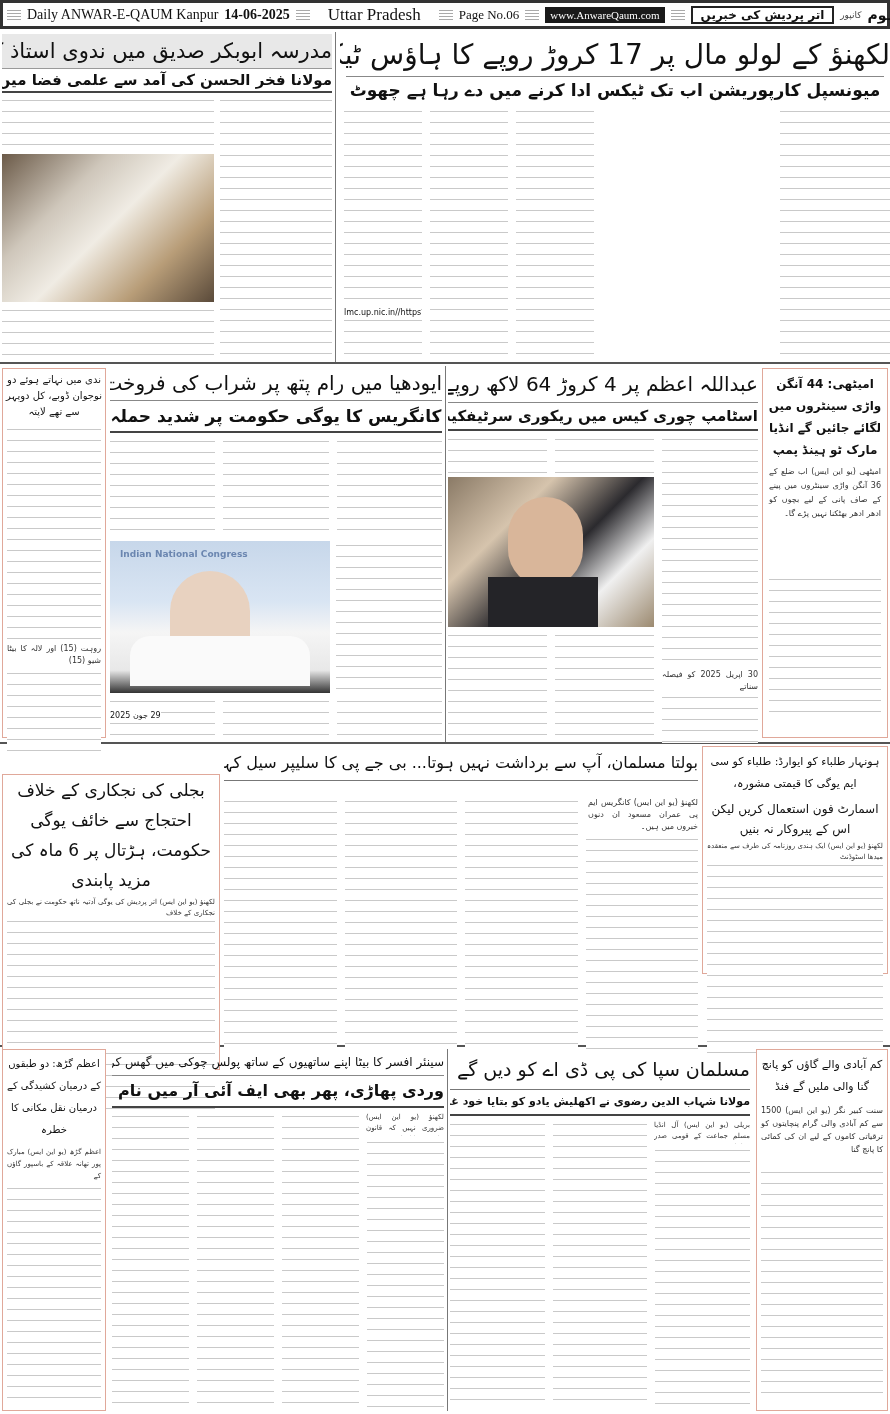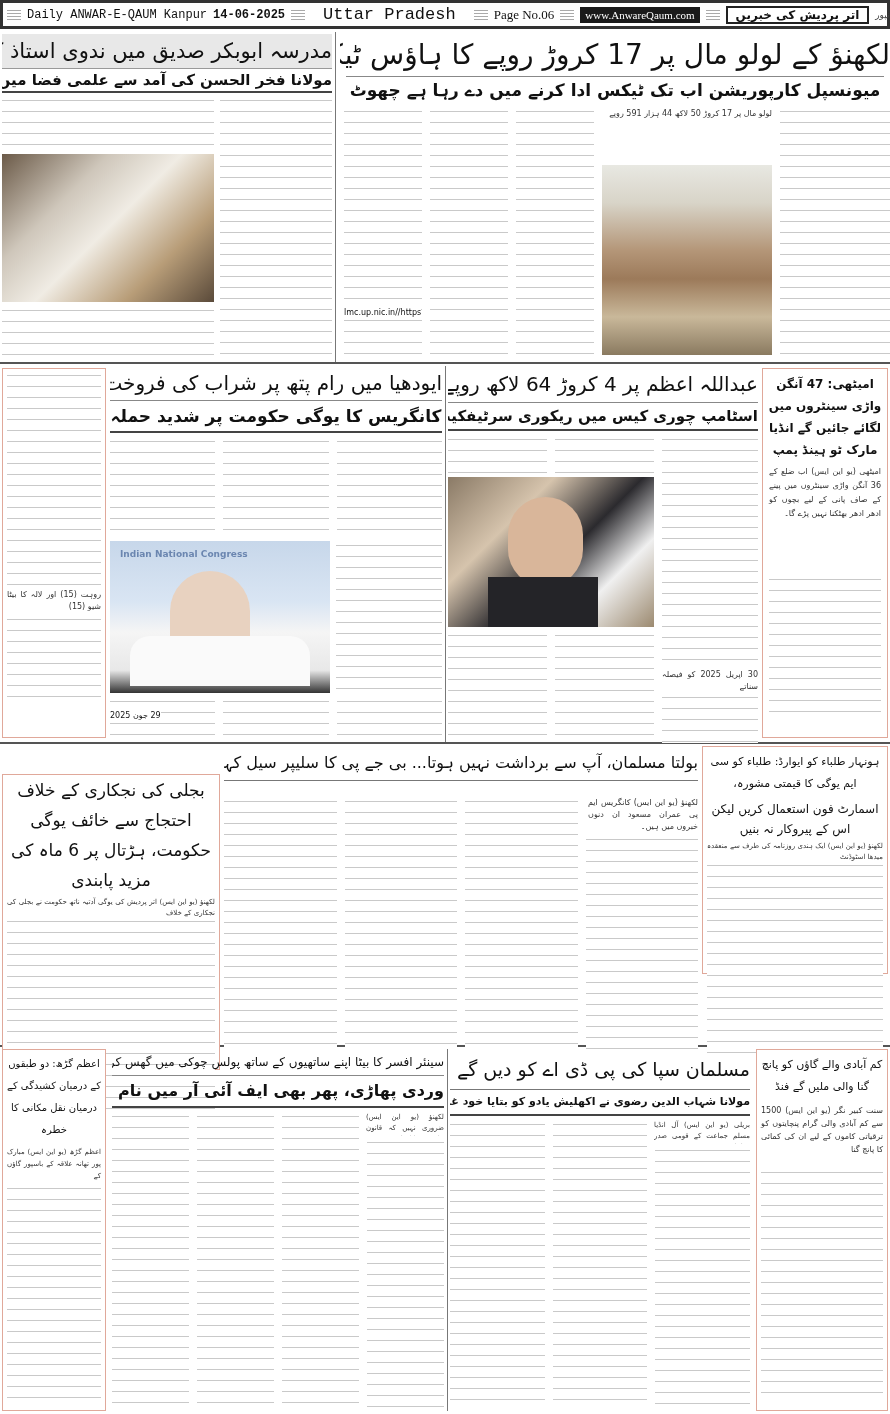--- a/index.html
+++ b/index.html
@@ -1,22 +1,22 @@
 <!DOCTYPE html>
 <html><head>
 <meta charset="utf-8">
 <style>
 *{box-sizing:border-box;margin:0;padding:0}
 html,body{width:890px;height:1414px;background:#fff;overflow:hidden}
 body{font-family:"DejaVu Sans",sans-serif;color:#111;position:relative}
 .abs{position:absolute}
 .masthead{left:0;top:0;width:890px;height:29px;border:3px solid #333;background:#fff;display:flex;align-items:center;padding:0 4px;gap:6px}
-.mh-left{font-family:Liberation Mono, monospace;font-size:12px;white-space:nowrap}
+.mh-left{font-family:Liberation Serif, serif;font-size:14px;white-space:nowrap}
 .mh-stripes{flex:0 0 14px;height:14px;background:repeating-linear-gradient(#fff 0 2px,#aaa 2px 3px)}
-.mh-section{font-family:Liberation Mono, monospace;font-size:17px;padding:0 12px;white-space:nowrap}
+.mh-section{font-family:Liberation Serif, serif;font-size:17px;padding:0 12px;white-space:nowrap}
 .mh-page{font-family:"Liberation Serif",serif;font-size:13px;white-space:nowrap}
 .mh-url{background:#1a1a1a;color:#fff;font-family:"Liberation Serif",serif;font-size:11px;padding:2px 5px;white-space:nowrap}
 .mh-box{border:2px solid #222;padding:0 8px;font-size:12px;font-weight:bold;direction:rtl;white-space:nowrap}
 .mh-kanpur{font-size:9px;color:#444;direction:rtl}
 .mh-logo{font-size:14px;font-weight:bold;direction:rtl;white-space:nowrap}
 .urdu{direction:rtl;text-align:center;font-family:"DejaVu Sans",sans-serif}
 .hl-xl{font-size:26px;line-height:36px;white-space:nowrap;overflow:hidden}
 .hl-l{font-size:20px;line-height:28px;white-space:nowrap;overflow:hidden}
 .hl-m{font-size:15px;line-height:22px;white-space:nowrap;overflow:hidden}
 .hl-s{font-size:12px;line-height:18px}
@@ -63,24 +63,20 @@
 <div class="hline2" style="left:0;top:1045px;width:890px"></div>
 
 <div class="abs" style="left:340px;top:34px;width:550px;height:326px">
   <div class="urdu hl-xl" style="font-size:28px;line-height:42px">لکھنؤ کے لولو مال پر 17 کروڑ روپے کا ہاؤس ٹیکس کا بقایا</div>
   <div class="thinrule" style="margin:0 6px"></div>
   <div class="urdu hl-m sub-bold" style="font-size:17px;line-height:26px">میونسپل کارپوریشن اب تک ٹیکس ادا کرنے میں دے رہا ہے چھوٹ</div>
   <div style="position:relative;height:250px;margin-top:4px">
     <div class="abs body-text" style="right:0;top:0;width:110px;height:250px">
       <div class="filler"></div>
     </div>
-    <div class="abs" style="right:118px;top:0;width:170px;height:250px">
-      <div class="body-text" style="height:52px;font-size:8px;line-height:13px">لولو مال پر 17 کروڑ 50 لاکھ 44 ہزار 591 روپے</div>
-      <div class="photo photo-mall" style="height:190px;margin-top:6px"></div>
-    </div>
     <div class="abs cols" style="right:296px;top:0;width:250px;height:250px">
       <div class="filler"></div>
       <div class="filler"></div>
       <div style="position:relative">
         <div class="filler"></div>
         <div class="abs" style="left:0;bottom:40px;font-size:8px;background:#fff">lmc.up.nic.in//https</div>
       </div>
     </div>
   </div>
 </div>
@@ -96,20 +92,21 @@
     <div class="abs" style="left:0;top:210px;width:212px;height:52px">
         <div class="filler"></div>
       </div>
     <div class="abs" style="left:218px;top:0;width:112px;height:262px">
         <div class="filler"></div>
       </div>
   </div>
 </div>
 
 <div class="abs side-box" style="left:2px;top:368px;width:104px;height:370px">
+  <div class="urdu hl-s" style="font-size:10px;line-height:16px;padding:3px 2px;white-space:normal">ندی میں نہاتے ہوئے دو نوجوان ڈوبے، کل دوپہر سے تھے لاپتہ</div>
   <div class="body-text" style="padding:2px 4px;height:220px;font-size:7px">
       <div class="filler"></div>
     </div>
   <div class="body-text" style="padding:0 4px;font-size:8px;line-height:12px">روہت (15) اور لالہ کا بیٹا شیو (15)</div>
   <div style="padding:2px 4px;height:90px">
       <div class="filler"></div>
     </div>
 </div>
 
 <div class="abs" style="left:110px;top:366px;width:332px;height:374px">
@@ -160,21 +157,21 @@
       <div class="abs" style="left:40px;top:100px;width:110px;height:50px;background:#242428"></div>
     </div>
     <div class="abs cols" style="left:0;top:196px;width:206px;height:104px">
         <div class="filler"></div>
         <div class="filler"></div>
       </div>
   </div>
 </div>
 
 <div class="abs side-box" style="left:762px;top:368px;width:126px;height:370px">
-  <div class="urdu hl-s" style="font-size:12px;line-height:22px;padding:4px 4px;white-space:normal;font-weight:bold">امیٹھی: 47 آنگن واڑی سینٹروں میں لگائے جائیں گے انڈیا مارک ٹو ہینڈ پمپ</div>
+  <div class="urdu hl-s" style="font-size:12px;line-height:22px;padding:4px 4px;white-space:normal;font-weight:bold">امیٹھی: 44 آنگن واڑی سینٹروں میں لگائے جائیں گے انڈیا مارک ٹو ہینڈ پمپ</div>
   <div class="body-text" style="padding:0 6px;font-size:8px;line-height:14px;height:110px">امیٹھی (یو این ایس) اب ضلع کے 36 آنگن واڑی سینٹروں میں پینے کے صاف پانی کے لیے بچوں کو ادھر ادھر بھٹکنا نہیں پڑے گا۔</div>
   <div style="padding:0 6px;height:140px">
       <div class="filler"></div>
     </div>
 </div>
 
 <div class="abs side-box" style="left:2px;top:774px;width:218px;height:296px">
   <div class="urdu hl-l" style="font-size:17px;line-height:30px;white-space:normal">بجلی کی نجکاری کے خلاف احتجاج سے خائف یوگی حکومت، ہڑتال پر 6 ماہ کی مزید پابندی</div>
   <div class="body-text" style="padding:2px 4px;font-size:7px;line-height:11px;height:22px">لکھنؤ (یو این ایس) اتر پردیش کی یوگی آدتیہ ناتھ حکومت نے بجلی کی نجکاری کے خلاف</div>
   <div style="padding:0 4px;height:200px">

